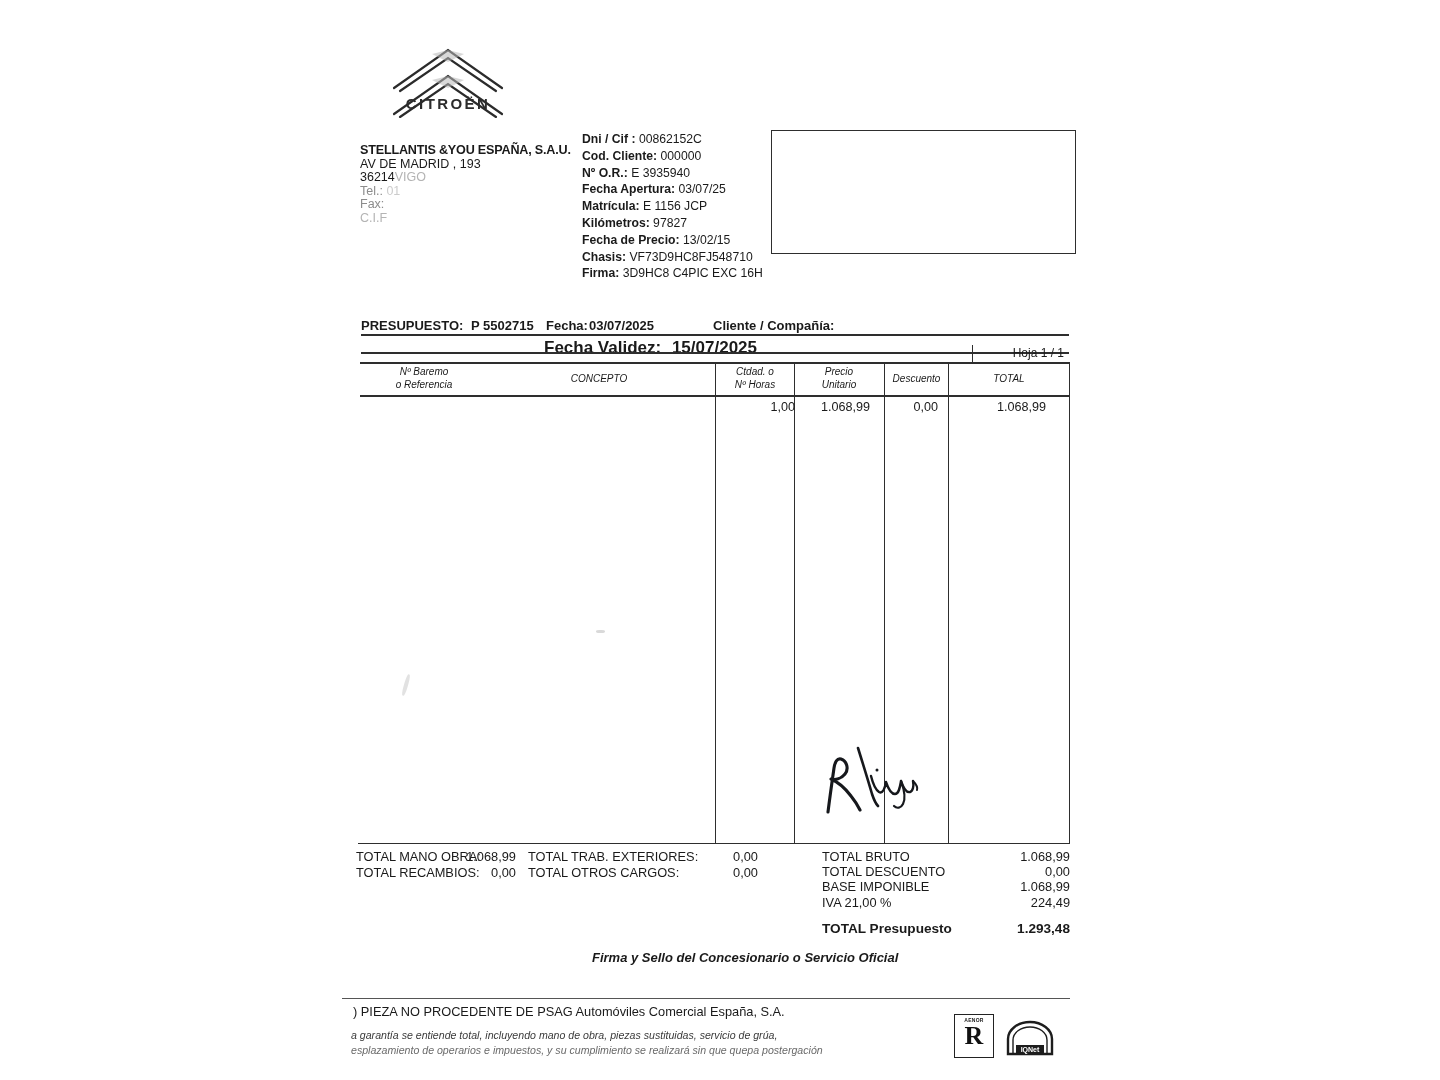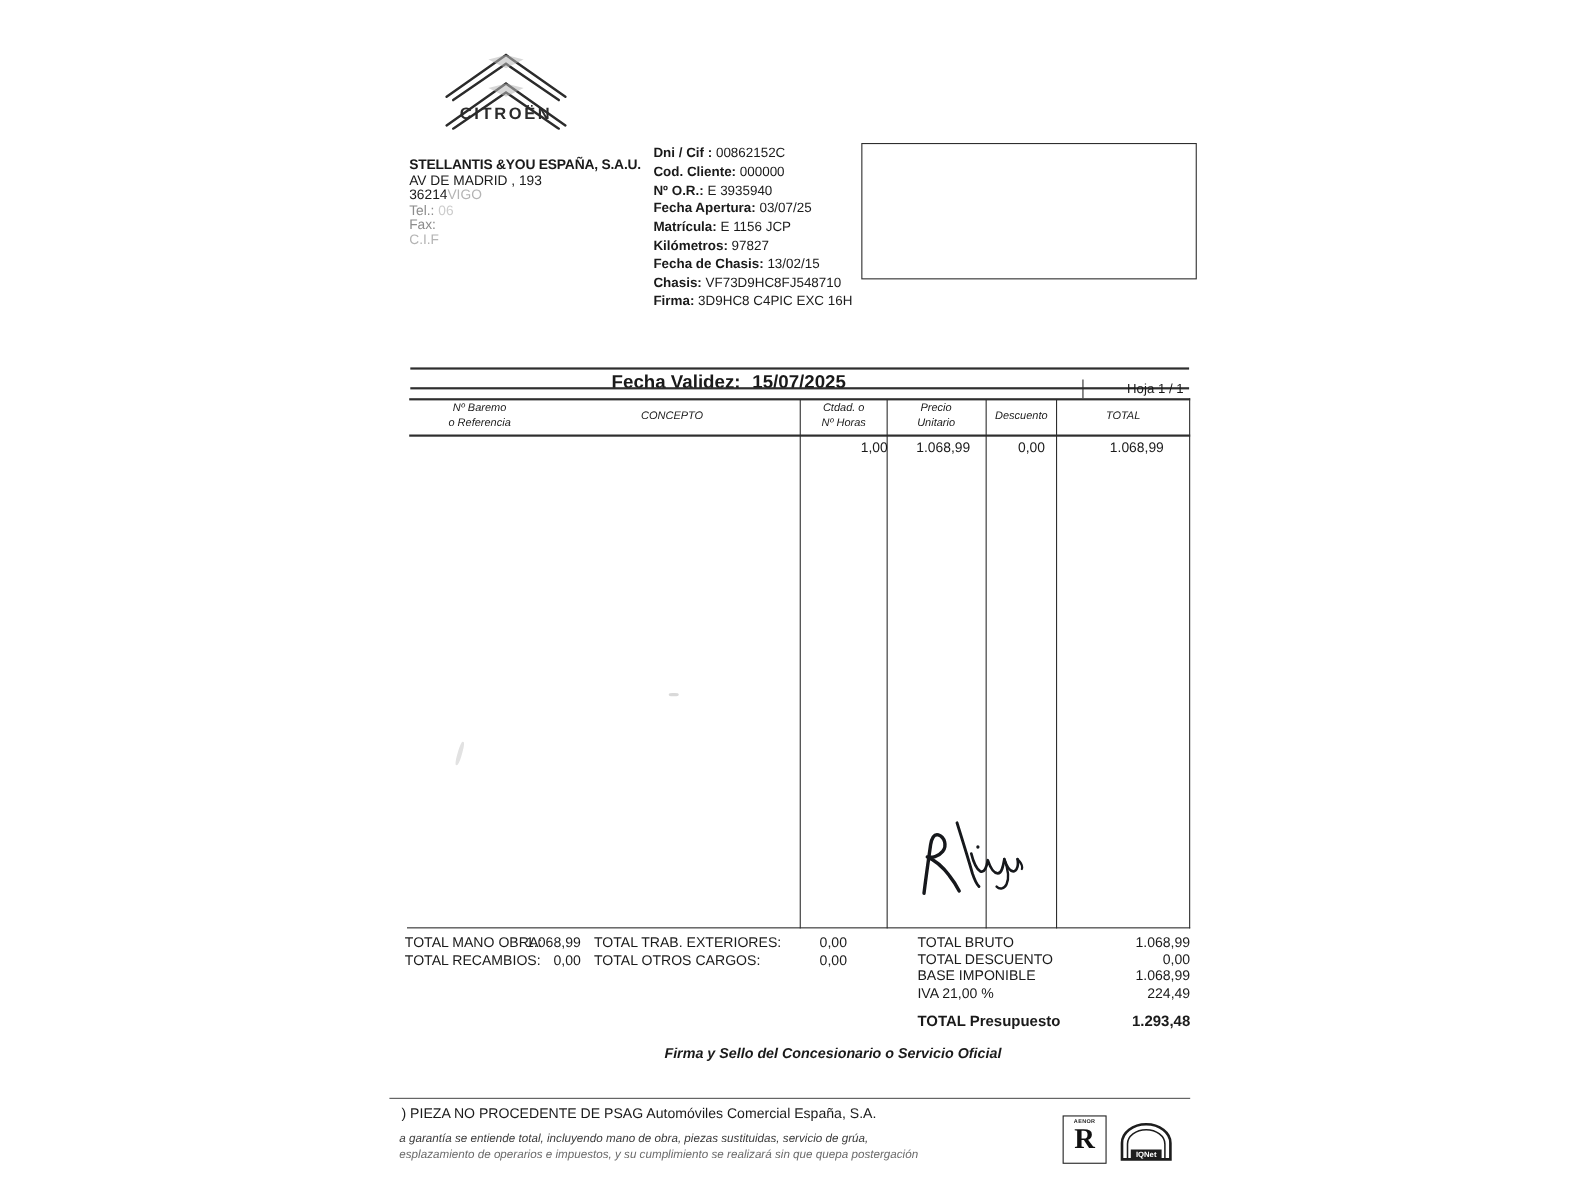--- a/index.html
+++ b/index.html
@@ -13,21 +13,21 @@
     position: relative;
     overflow: hidden;
     font-family: "Liberation Sans", sans-serif;
     color: #1a1a1a;
     -webkit-font-smoothing: antialiased;
   }
 
   
   #scan-sheet {
     position: absolute;
-    left: 16px; top: 0;
+    left: 4px; top: 0;
     width: 1176px; height: 1080px;
     background: #ffffff;
   }
 
   .abs { position: absolute; }
 
   
   #brand-logo {
     left: 382px; top: 44px;
     width: 124px; height: 74px;
@@ -303,21 +303,21 @@
   </div>
   <div class="abs" id="brand-wordmark">CITROËN</div>
 
   <div class="abs" id="dealer-block">
     <div class="co-name">STELLANTIS &amp;YOU ESPAÑA, S.A.U.</div>
     <div class="line">AV   DE MADRID ,  193</div>
     <div class="line">
       <span>36214</span><span class="fade-2">VIGO</span>
     </div>
     <div class="line fade-1">
-      <span>Tel.:</span><span class="fade-3">  06</span>
+      <span>Tel.:</span><span class="fade-3">  01</span>
     </div>
     <div class="line fade-1">Fax:</div>
     <div class="line fade-2">C.I.F</div>
   </div>
 
   <div class="abs" id="vehicle-block">
     <div class="row">
       <span class="lbl">Dni / Cif :</span>
       <span class="val">00862152C</span>
     </div>
@@ -335,35 +335,42 @@
     </div>
     <div class="row">
       <span class="lbl">Matrícula:</span>
       <span class="val">E 1156 JCP</span>
     </div>
     <div class="row">
       <span class="lbl">Kilómetros:</span>
       <span class="val">97827</span>
     </div>
     <div class="row">
-      <span class="lbl">Fecha de Chasis:</span>
+      <span class="lbl">Fecha de Precio:</span>
       <span class="val">13/02/15</span>
     </div>
     <div class="row">
       <span class="lbl">Chasis:</span>
       <span class="val">VF73D9HC8FJ548710</span>
     </div>
     <div class="row">
       <span class="lbl">Firma:</span>
       <span class="val">3D9HC8 C4PIC EXC 16H</span>
     </div>
   </div>
 
   <div class="abs" id="customer-box"></div>
 
+  <div class="abs" id="presupuesto-row">
+    <span class="seg" style="left:0px;">PRESUPUESTO:</span>
+    <span class="seg" style="left:110px;">P 5502715</span>
+    <span class="seg" style="left:185px;">Fecha:</span>
+    <span class="seg" style="left:228px;">03/07/2025</span>
+    <span class="seg" style="left:352px;">Cliente / Compañía:</span>
+  </div>
   <div class="abs rule" id="rule-presu"></div>
 
   <div class="abs" id="validez-row">
     <span>Fecha Validez:</span>
     <span style="margin-left:6px;">15/07/2025</span>
   </div>
   <div class="abs rule" id="rule-validez"></div>
 
   <div class="abs" id="hoja-cell">Hoja 1 / 1</div>
 

